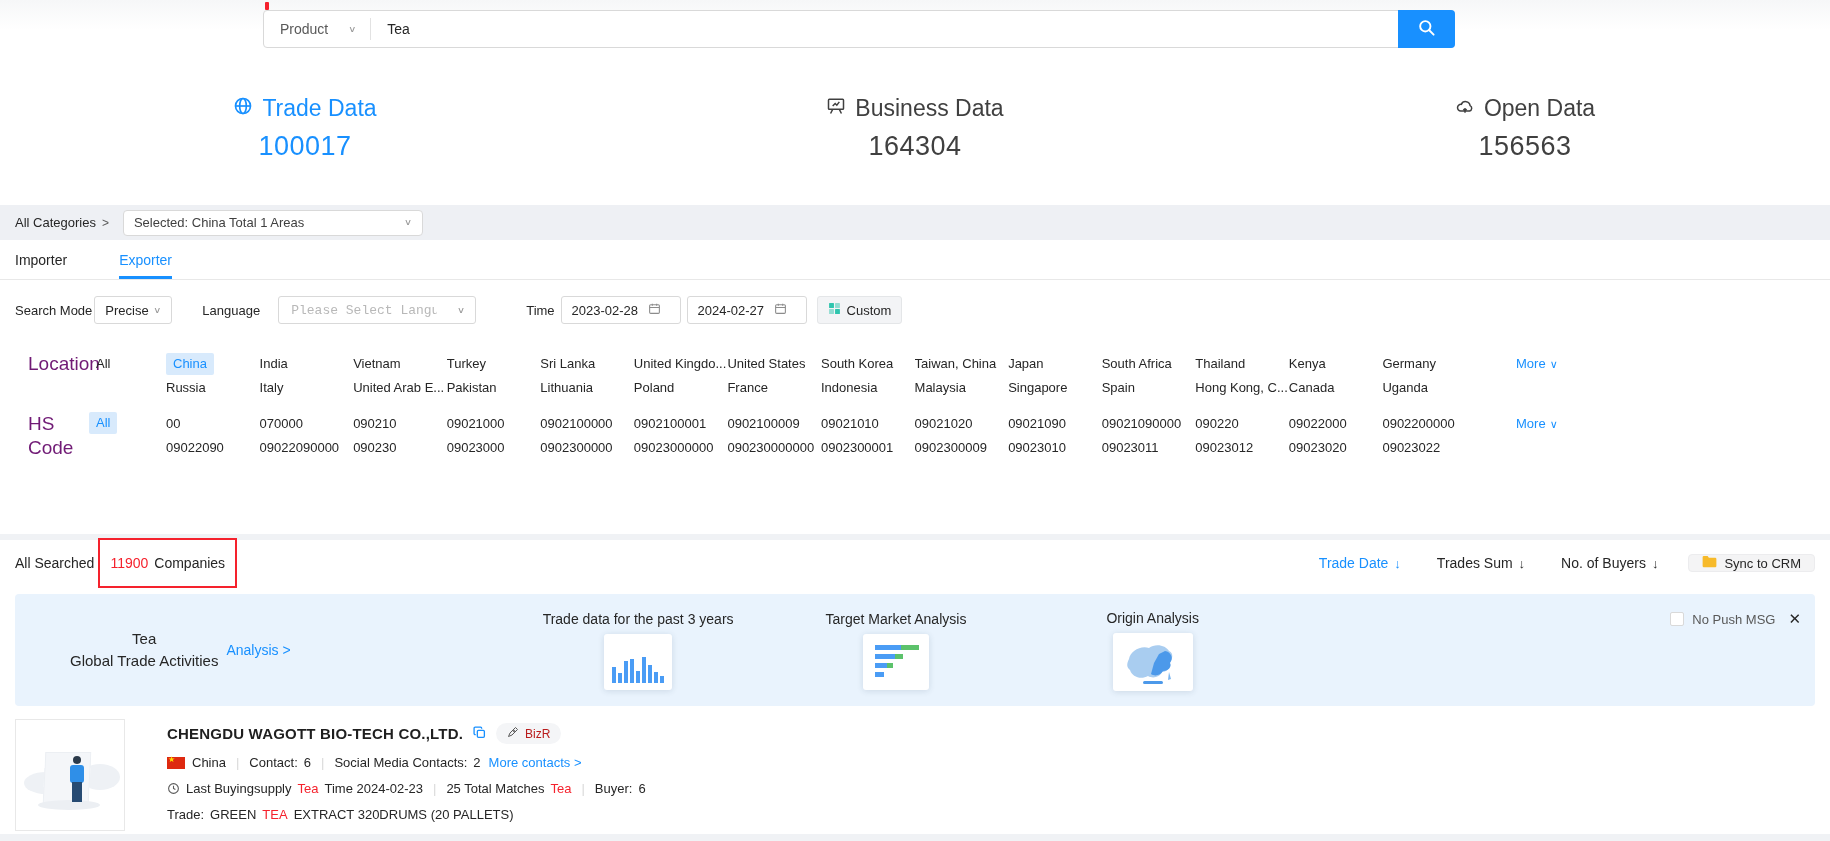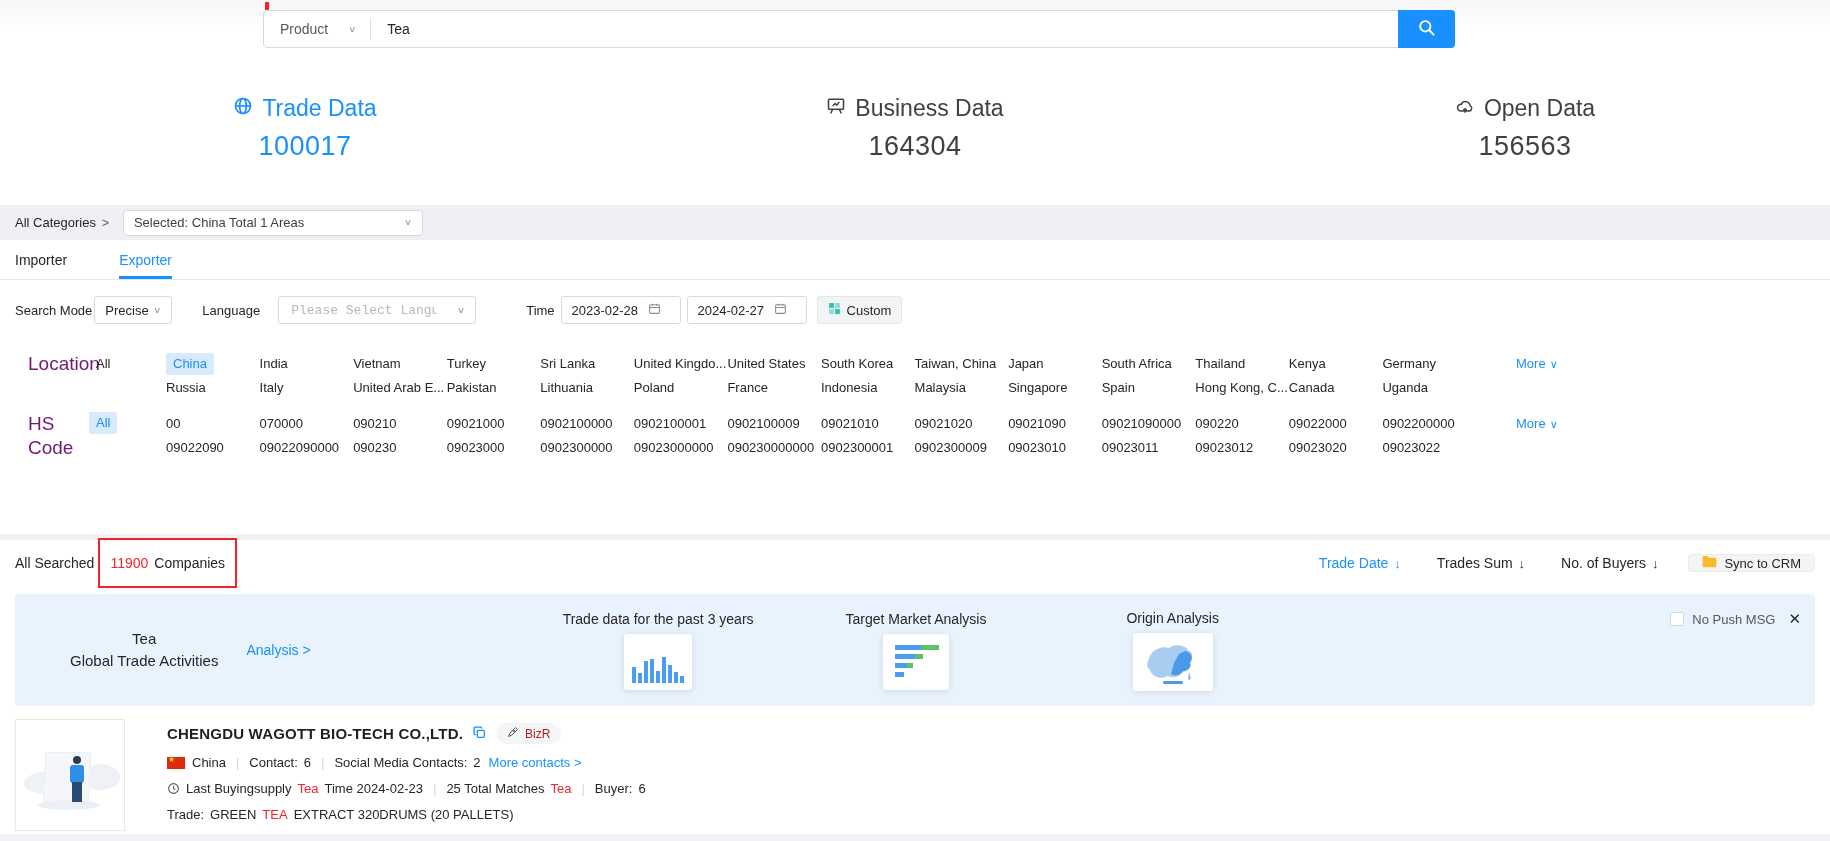--- a/index.html
+++ b/index.html
@@ -66,21 +66,21 @@
   .red-count{color:#f5222d;font-size:14px}
   .red-suffix{color:#262626;font-size:14px}
   .sorts{margin-left:auto;display:flex;align-items:center;gap:36px}
   .sort{font-size:14px;color:#262626;cursor:pointer;display:flex;align-items:center;gap:6px}
   .sort .arr{font-size:13px}
   .sort.active{color:#1890ff}
   .sync-btn{margin-left:30px;background:#f4f4f5;border:1px solid #ececee;border-radius:4px;height:18px;padding:0 13px;display:flex;gap:7px;align-items:center;font-size:13px;color:#262626;cursor:pointer}
   
   .banner{margin:8px 15px 0;background:#e9f3fd;border-radius:4px;height:112px;display:flex;align-items:center;position:relative}
   .banner-left{margin-left:55px;text-align:center;font-size:15px;line-height:22px;color:#262626}
-  .analysis-link{color:#1890ff;font-size:14px;margin-left:28px;cursor:pointer;white-space:nowrap}
+  .analysis-link{color:#1890ff;font-size:14px;margin-left:8px;cursor:pointer;white-space:nowrap}
   .bgroup{display:flex;flex-direction:column;align-items:center;gap:7px}
   .bg1{margin-left:252px}.bg2{margin-left:92px}.bg3{margin-left:140px}
   .bgroup-title{font-size:14px;color:#262626;white-space:nowrap}
   .bcard{background:#fff;border-radius:3px;box-shadow:0 1px 6px rgba(31,56,88,.14)}
   .bar-card{width:68px;height:56px;display:flex;align-items:flex-end;justify-content:center;gap:2px;padding:6px 6px 7px}
   .bar-card i{width:4px;background:#4a9cf5;display:block}
   .hbar-card{width:66px;height:56px;display:flex;flex-direction:column;justify-content:center;gap:4px;padding:8px 6px 10px 12px}
   .hrow{display:flex;height:5px}
   .hrow i{display:block;height:5px}
   .hrow .hb{background:#4a9cf5}

